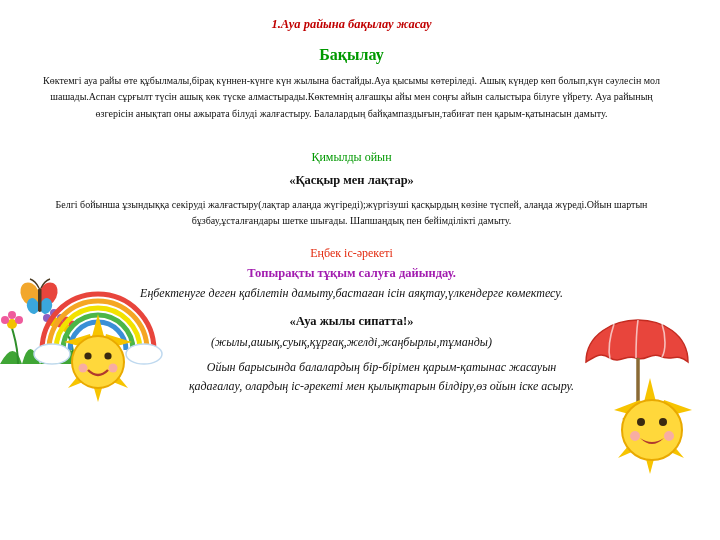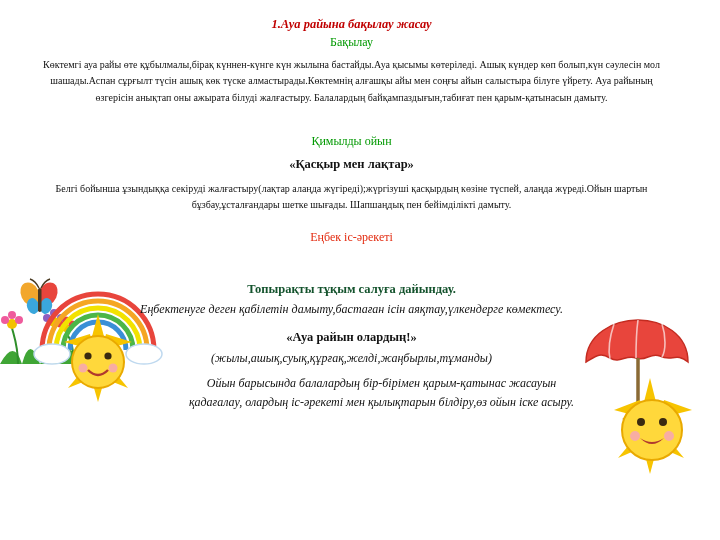--- a/index.html
+++ b/index.html
@@ -30,24 +30,25 @@
 
   .title {
     font-size: 12.5px;
     font-weight: bold;
     font-style: italic;
     color: #c00000;
     line-height: 1.35;
   }
 
   .subtitle {
-    font-size: 12px;
+    font-size: 16px;
     color: #009900;
     line-height: 1.5;
-    margin-top: 0;
+    margin-top: 10px;
+    font-weight: bold;
   }
 
   .para {
     font-size: 10px;
     color: #111111;
     line-height: 1.65;
     margin: 6px auto 0 auto;
     max-width: 640px;
     text-align: center;
   }
@@ -71,23 +72,22 @@
     font-size: 12.5px;
     font-weight: bold;
     color: #111111;
     line-height: 1.7;
     margin-top: 2px;
   }
 
   .bold-line {
     font-size: 12.5px;
     font-weight: bold;
-    color: #14532d;
+    color: #a21caf;
     line-height: 1.7;
-    margin-top: 32px;
   }
 
   .small-line {
     font-size: 12px;
     color: #111111;
     line-height: 1.6;
     font-style: italic;
   }
 
   .indent-left {
@@ -249,21 +249,21 @@
     <div class="para">Белгі бойынша ұзындыққа секіруді жалғастыру(лақтар алаңда жүгіреді);жүргізуші қасқырдың көзіне түспей, алаңда жүреді.Ойын шартын бұзбау,ұсталғандары шетке шығады. Шапшаңдық пен бейімділікті дамыту.</div>
 
     <div style="height:10px"></div>
 
     <div class="section-head red">Еңбек іс-әрекеті</div>
     <div class="bold-line">Топырақты тұқым салуға дайындау.</div>
     <div class="small-line">Еңбектенуге деген қабілетін дамыту,бастаған ісін аяқтау,үлкендерге көмектесу.</div>
 
     <div style="height:6px"></div>
 
-    <div class="game-title">«Ауа райын олардың!»</div>
+    <div class="game-title">«Ауа жылы сипатта!»</div>
     <div class="small-line">(жылы,ашық,суық,құрғақ,желді,жаңбырлы,тұманды)</div>
 
     <div style="height:6px"></div>
 
     <div class="small-line indent-left">Ойын барысында балалардың бір-бірімен қарым-қатынас жасауын</div>
     <div class="small-line indent-left">қадағалау, олардың іс-әрекеті мен қылықтарын білдіру,өз ойын іске асыру.</div>
 
   </div>
 </div>
 

